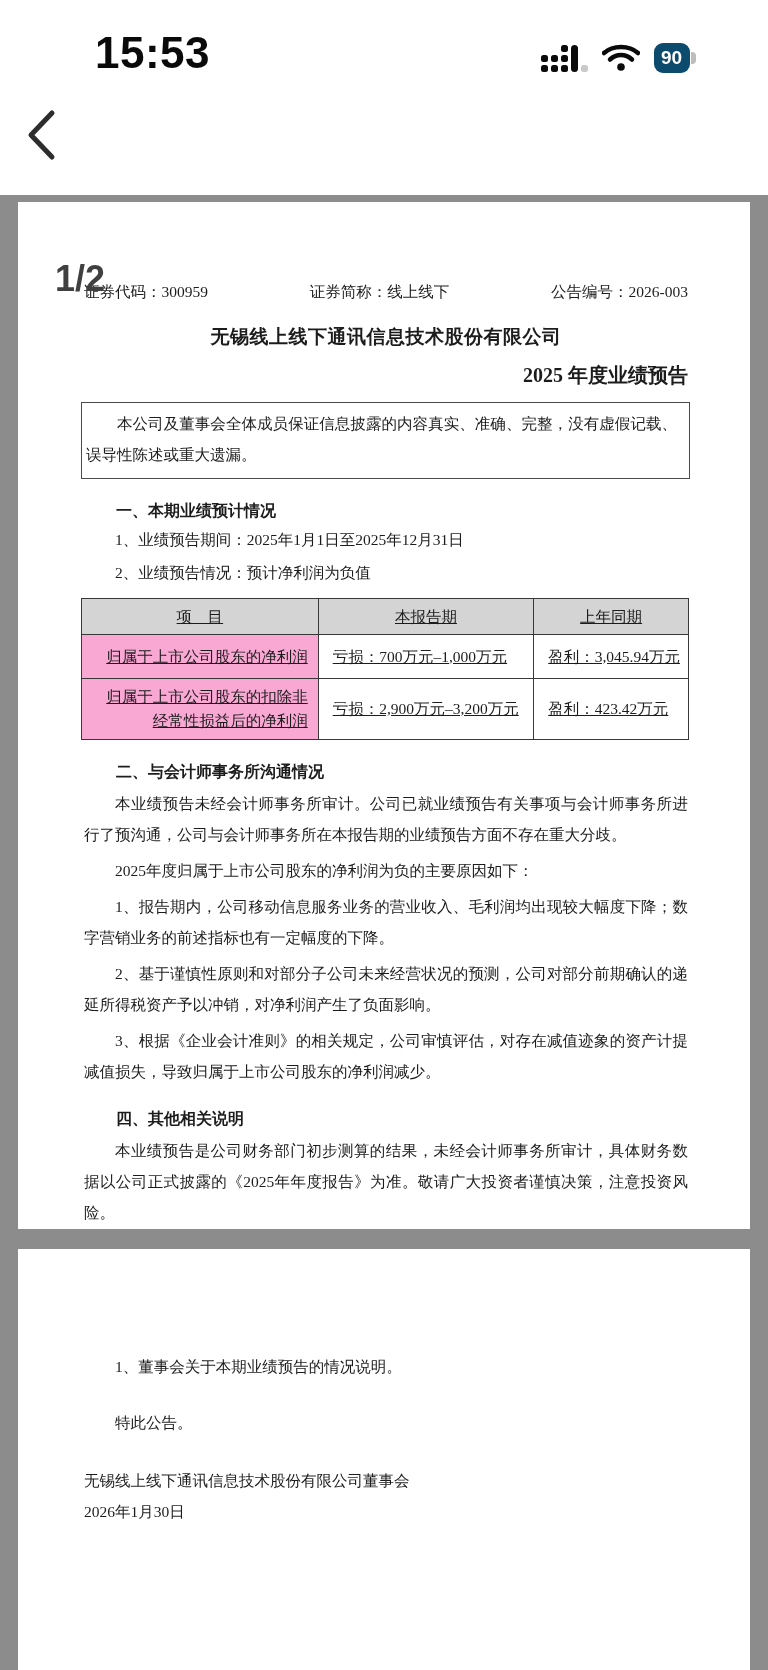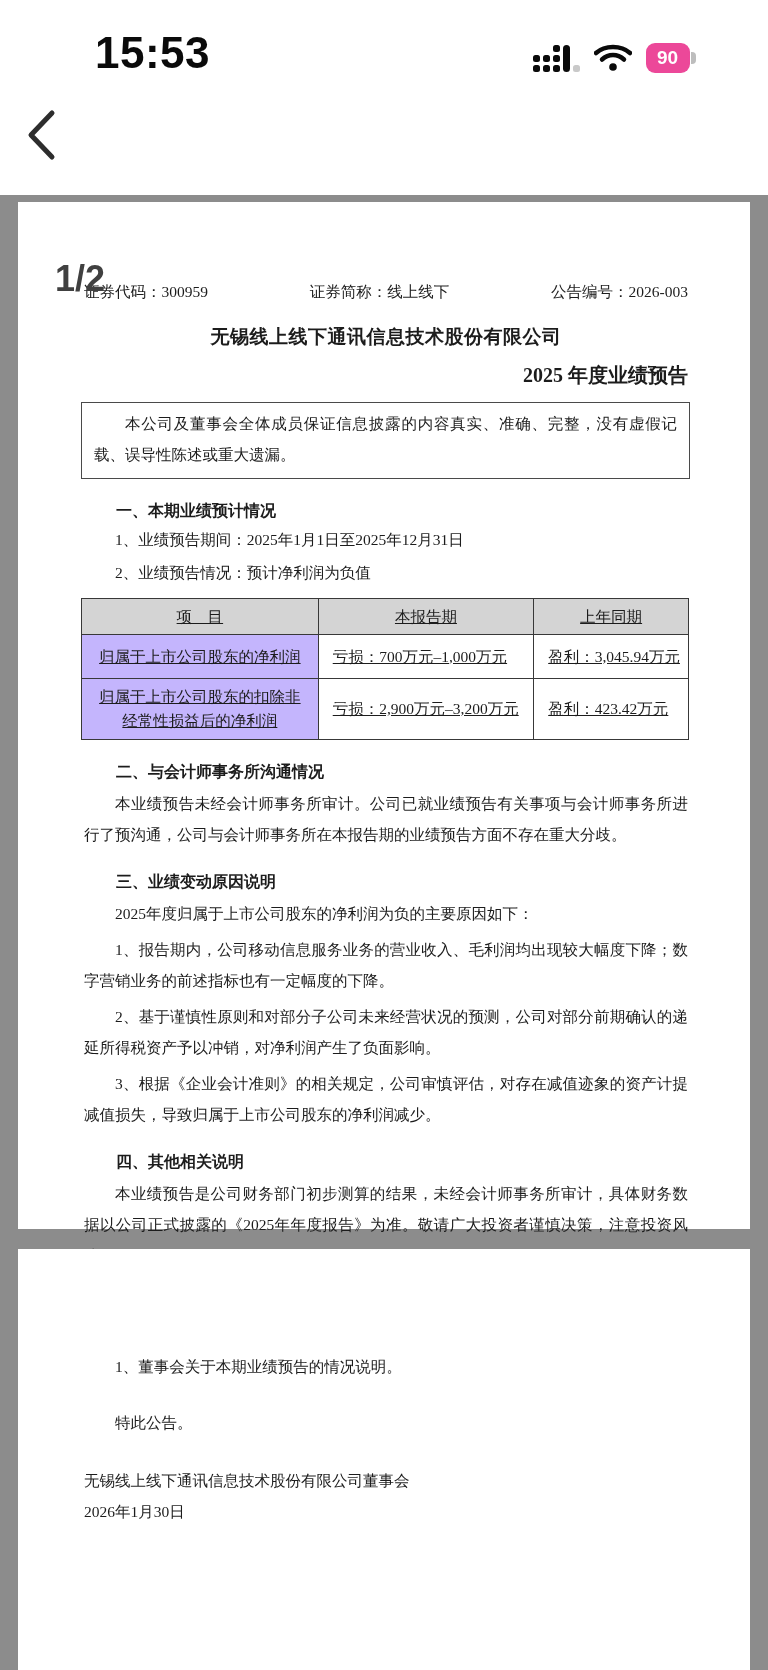--- a/index.html
+++ b/index.html
@@ -18,21 +18,21 @@
 
   .signal { display:flex; align-items:flex-end; gap:3px; height:28px; }
   .sig-col { display:flex; flex-direction:column; gap:3px; }
   .sig-dot { width:7px; height:7px; border-radius:2.5px; background:#0a0a0a; }
   .sig-bar { width:7px; height:27px; border-radius:3.5px; background:#0a0a0a; }
   .sig-dot.off { background:#c9c9c9; }
 
   .wifi svg { display:block; }
 
   .battery { display:flex; align-items:center; }
-  .battery-body { width:44px; height:30px; background:#ec4899; border-radius:9px;
+  .battery-body { width:36px; height:30px; background:#0c4a6e; border-radius:9px;
                   display:flex; align-items:center; justify-content:center; }
   .battery-body span { color:#fff; font-family:"Liberation Sans",sans-serif; font-size:19px; font-weight:700; }
   .battery-nub { width:5px; height:12px; background:#bdbdbd; border-radius:0 4px 4px 0; margin-left:1.5px; }
 
   
   .back-btn { position:absolute; left:22px; top:108px; width:40px; height:56px; cursor:pointer; background:transparent; border:none; }
 
   
   .viewer { position:absolute; top:195px; left:0; width:768px; height:1475px; background:#8c8c8c; }
   .page { position:absolute; left:18px; width:732px; background:#ffffff; }
@@ -44,34 +44,34 @@
 
   .p1-content { padding:80px 62px 0 66px; font-size:15.5px; line-height:31px; color:#1c1c1c; }
 
   .meta-row { display:flex; justify-content:space-between; font-size:15.5px; line-height:20px; }
 
   .doc-title { text-align:center; font-family:"Liberation Sans",sans-serif; font-weight:700;
                font-size:19px; line-height:26px; margin-top:22px; letter-spacing:0.5px; }
   .doc-subtitle { text-align:right; font-weight:700; font-size:20px; line-height:24px; margin-top:13px; }
 
   .disclaimer-box { border:1px solid #4a4a4a; margin-top:15px; margin-left:-3px; margin-right:-2px;
-                    padding:5px 12px 8px 12px; }
+                    padding:5px 12px 8px 4px; }
   .disclaimer-box p { text-indent:2em; text-align:justify; line-height:31px; }
 
   .sec-heading { font-family:"Liberation Sans",sans-serif; font-weight:700; font-size:16px;
                  line-height:22px; padding-left:2em; margin-top:21px; }
   .para { text-indent:2em; text-align:justify; margin-top:5px; }
   .line-item { padding-left:2em; margin-top:2px; }
 
   
   table.forecast { width:calc(100% + 4px); margin-left:-3px; margin-top:10px;
                    border-collapse:collapse; font-size:15.5px;text-decoration:underline; }
   table.forecast th, table.forecast td { border:1px solid #383838; }
   table.forecast th { background:#d4d4d4; font-weight:400; text-align:center; height:36px; line-height:22px; }
-  table.forecast td.label { background:#c4b5fd; text-align:center; padding:6px 10px; line-height:24px; }
+  table.forecast td.label { background:#f9a8d4; text-align:right; padding:6px 10px; line-height:24px; }
   table.forecast td.val { background:#fff; text-align:left; padding:6px 0 6px 14px; line-height:24px; }
   table.forecast col.c1 { width:39%; } table.forecast col.c2 { width:35.5%; } table.forecast col.c3 { width:25.5%; }
   table.forecast tr.r1 td { height:44px; }
   table.forecast tr.r2 td { height:56px; }
 
   
   .p2-content { padding:100px 64px 0 66px; font-size:15.5px; line-height:31px; }
   .closing { padding-left:2em; margin-top:25px; }
   .sig-block { margin-top:27px; text-align:left; }
   .sig-line { line-height:31px; }
@@ -171,21 +171,20 @@
             <td class="label">归属于上市公司股东的扣除非经常性损益后的净利润</td>
             <td class="val">亏损：2,900万元–3,200万元</td>
             <td class="val">盈利：423.42万元</td>
           </tr>
         </tbody>
       </table>
 
       <div class="sec-heading">二、与会计师事务所沟通情况</div>
       <p class="para">本业绩预告未经会计师事务所审计。公司已就业绩预告有关事项与会计师事务所进行了预沟通，公司与会计师事务所在本报告期的业绩预告方面不存在重大分歧。</p>
 
-      <div class="sec-heading">三、业绩变动原因说明</div>
       <p class="para">2025年度归属于上市公司股东的净利润为负的主要原因如下：</p>
       <p class="para">1、报告期内，公司移动信息服务业务的营业收入、毛利润均出现较大幅度下降；数字营销业务的前述指标也有一定幅度的下降。</p>
       <p class="para">2、基于谨慎性原则和对部分子公司未来经营状况的预测，公司对部分前期确认的递延所得税资产予以冲销，对净利润产生了负面影响。</p>
       <p class="para">3、根据《企业会计准则》的相关规定，公司审慎评估，对存在减值迹象的资产计提减值损失，导致归属于上市公司股东的净利润减少。</p>
 
       <div class="sec-heading">四、其他相关说明</div>
       <p class="para">本业绩预告是公司财务部门初步测算的结果，未经会计师事务所审计，具体财务数据以公司正式披露的《2025年年度报告》为准。敬请广大投资者谨慎决策，注意投资风险。</p>
 
       <div class="sec-heading">五、备查文件</div>
     </div>

